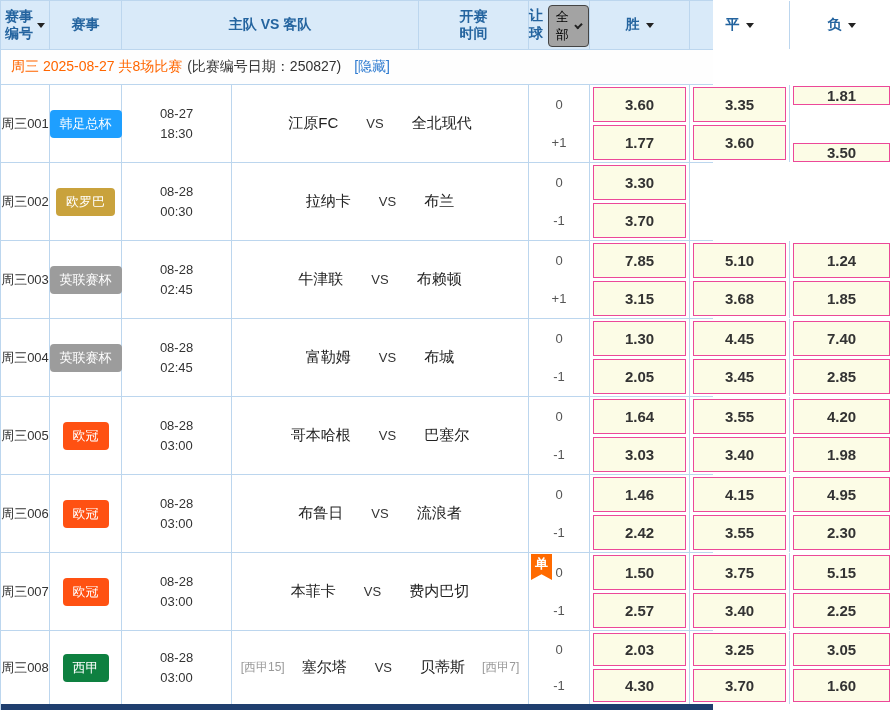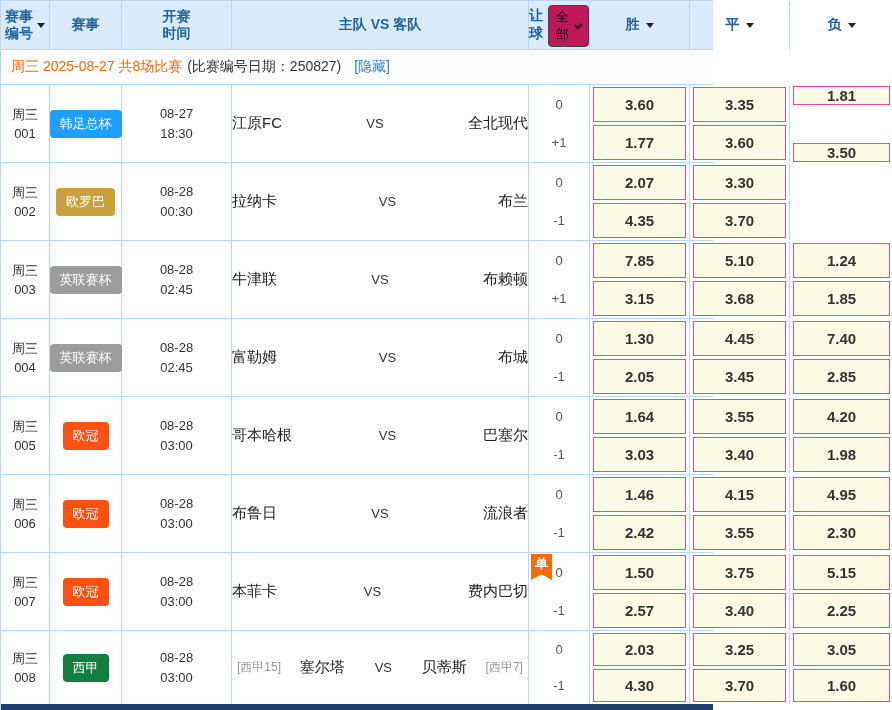--- a/index.html
+++ b/index.html
@@ -11,37 +11,37 @@
   .c1{width:49px;} .c2{width:72px;} .c3{width:110px;} .c4{width:297px;}
   .c5{width:61px;} .c6{width:100px;} .c7{width:100px;} .c8{width:103px;}
   .cell{ border-right:1px solid #BCD6EE; display:flex; align-items:center; justify-content:center; flex-shrink:0; }
 
   
   .header-row { display:flex; height:50px; background:#D9EAF9; border-bottom:1px solid #BCD6EE; color:#24649F; font-size:14px; font-weight:bold; }
   .hdr-2line { display:flex; flex-direction:column; line-height:17px; align-items:center; }
   .tri-down { width:0; height:0; border-left:4px solid transparent; border-right:4px solid transparent; border-top:5px solid #222; display:inline-block; margin-left:6px; }
   .c1.cell .tri-down { margin-left:4px; }
   .sort-hdr { cursor:pointer; }
-  .filter-box { display:flex; align-items:center; gap:5px; background:#be185d; border:1px solid #444; border-radius:4px; padding:2px 7px; margin-top:2px; color:#000; font-weight:normal; font-size:13px; cursor:pointer;justify-content:space-between; }
+  .filter-box { display:flex; align-items:center; gap:5px; background:#a3a3a3; border:1px solid #444; border-radius:4px; padding:2px 7px; margin-top:2px; color:#000; font-weight:normal; font-size:13px; cursor:pointer;justify-content:space-between; }
   .chev { width:7px; height:7px; border-right:2px solid #222; border-bottom:2px solid #222; transform:rotate(45deg) translate(-1px,-1px); display:inline-block; }
   .handicap-hdr { }
 
   
   .subheader { height:35px; display:flex; align-items:center; padding-left:10px; font-size:14px; background:#FEFEFE; border-bottom:1px solid #BCD6EE; gap:5px; }
   .sub-orange { color:#FF6600; }
   .sub-dark { color:#333; }
   .sub-link { color:#2E7BD0; margin-left:8px; cursor:pointer; }
 
   
   .match-row { display:flex; height:78px; border-bottom:1px solid #BCD6EE; background:#fff; }
   .match-row:last-child { height:73px; border-bottom:none; }
-  .matchno { flex-direction:column; font-size:13px; color:#333; line-height:19px; }
+  .matchno { flex-direction:row; font-size:13px; color:#333; line-height:19px; }
   .badge { color:#fff; font-size:13px; padding:5px 10px; border-radius:4px; white-space:nowrap; cursor:pointer; }
   .timecell { flex-direction:column; font-size:13px; color:#333; line-height:20px; }
-  .teamcell { font-size:15px; color:#222; gap:12px;justify-content:space-between; }
+  .teamcell { font-size:15px; color:#222; gap:12px; }
   .team { font-weight:normal; }
   .vs { font-size:13px; color:#333; margin:0 16px; }
   .team-tag { font-size:12px; color:#999; margin:0 5px; }
 
   .handicap-cell { flex-direction:column; position:relative; }
   .hline { height:50%; display:flex; align-items:center; justify-content:center; font-size:13px; color:#555; width:100%; }
   .single-tag { position:absolute; top:1px; left:2px; width:21px; height:26px; background:#FF6A00; color:#fff; font-size:13px; font-weight:bold; text-align:center; line-height:20px; clip-path:polygon(0 0,100% 0,100% 100%,50% 78%,0 100%); }
 
   .odds-cell { flex-direction:column; padding:2px 3px; gap:3px; }
   .odd { flex:1; width:100%; background:#FCFCE6; border:1px solid #ec4899; display:flex; align-items:center; justify-content:center; font-size:15px; font-weight:bold; color:#333; cursor:pointer; }
@@ -58,28 +58,28 @@
     <div class="cell c1 sort-hdr">
       <span class="hdr-2line">
         <span>赛事</span>
         <span>编号</span>
       </span>
       <span class="tri-down"></span>
     </div>
     <div class="cell c2">
       <span>赛事</span>
     </div>
+    <div class="cell c4">
+      <span>主队 VS 客队</span>
+    </div>
     <div class="cell c3">
       <span class="hdr-2line">
         <span>开赛</span>
         <span>时间</span>
       </span>
-    </div>
-    <div class="cell c4">
-      <span>主队 VS 客队</span>
     </div>
     <div class="cell c5 handicap-hdr">
       <span>让球</span>
       <span class="filter-box">
         <span>全部</span>
         <span class="chev"></span>
       </span>
     </div>
     <div class="cell c6 sort-hdr">
       <span>胜</span>
@@ -157,24 +157,20 @@
       <span class="team">拉纳卡</span>
       <span class="vs">VS</span>
       <span class="team">布兰</span>
 
     </div>
     <div class="cell c5 handicap-cell">
 
       <span class="hline">0</span>
       <span class="hline">-1</span>
     </div>
-    <div class="cell c6 odds-cell">
-      <span class="odd">2.07</span>
-      <span class="odd">4.35</span>
-    </div>
     <div class="cell c7 odds-cell">
       <span class="odd">3.30</span>
       <span class="odd">3.70</span>
     </div>
   </div>
 
   <div class="match-row">
     <div class="cell c1 matchno">
       <span>周三</span>
       <span>003</span>

